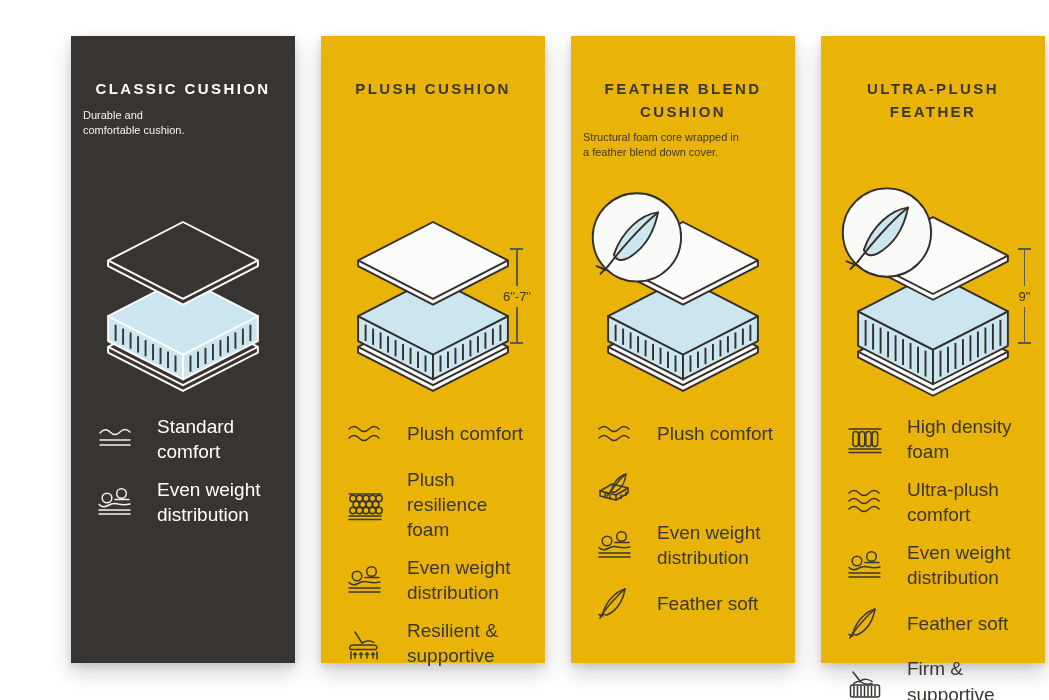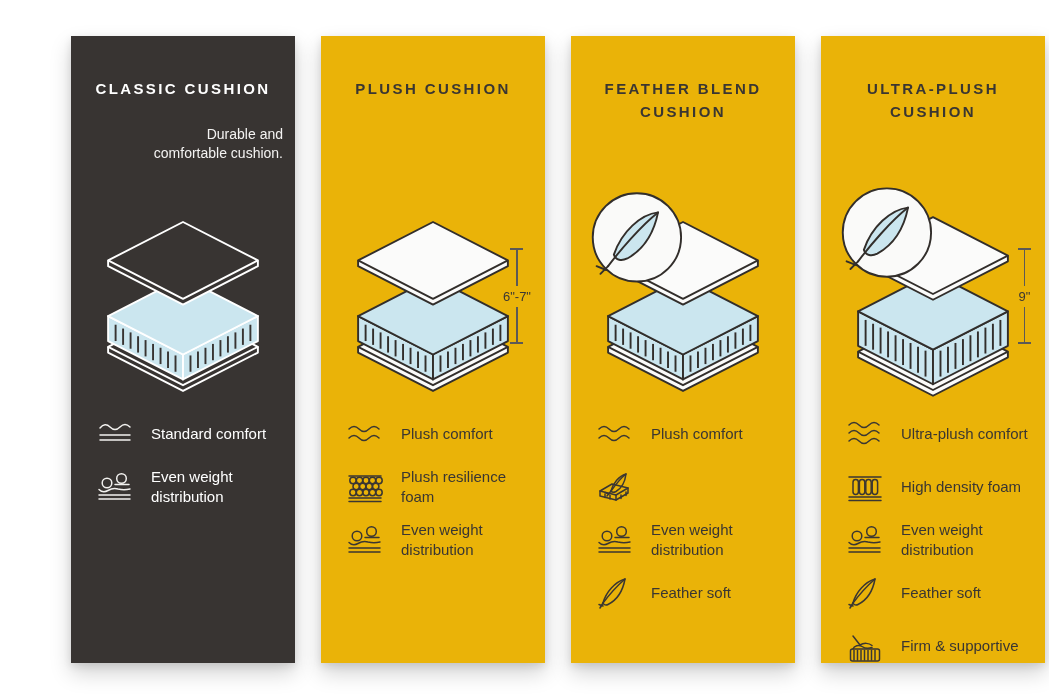--- a/index.html
+++ b/index.html
@@ -21,23 +21,23 @@
   }
   .card.dark{background:#383432;color:#ffffff;}
   .card.light{background:#eab308;color:#3a3632;}
   .title{
     margin:42px 10px 0;
     font-size:15px;font-weight:700;
     letter-spacing:2.4px;line-height:1.5;
     text-align:center;white-space:pre-line;
   }
   .desc{
-    margin:24px auto 0;max-width:200px;
-    font-size:14px;line-height:1.4;
-    text-align:right;white-space:pre-line;
+    margin:7px auto 0;max-width:200px;
+    font-size:11px;line-height:1.4;
+    text-align:left;white-space:pre-line;
   }
   .card.dark .desc{color:#f4f3f2;}
   .illo{
     position:absolute;top:148px;left:0;width:100%;height:220px;
     display:flex;justify-content:center;
   }
   .illo svg{width:192px;height:auto;}
   .measure{
     position:absolute;right:14px;top:64px;height:96px;
     display:flex;flex-direction:column;align-items:center;
@@ -50,21 +50,21 @@
   .features{
     position:absolute;top:378px;left:24px;right:12px;
     margin:0;padding:0;list-style:none;
     display:flex;flex-direction:column;gap:13px;
   }
   .feature{display:flex;align-items:center;min-height:40px;}
   .ficon{flex:none;width:46px;display:flex;align-items:center;}
   .ficon svg{width:40px;height:40px;stroke:currentColor;fill:none;
     stroke-width:1.5;stroke-linecap:round;stroke-linejoin:round;}
   .card.dark .ficon svg{stroke:#f2f1ef;}
-  .flabel{font-size:15px;line-height:1.32;margin-left:10px;width:134px;}
+  .flabel{font-size:19px;line-height:1.32;margin-left:16px;width:134px;}
 </style>
 </head>
 <body>
 
 <main>
   <div class="cards" id="cards">
       <section class="card dark">
         <h2 class="title">CLASSIC CUSHION</h2>
         <p class="desc">Durable and
 comfortable cushion.</p>
@@ -209,25 +209,47 @@
                 <circle cx="12" cy="16" r="4.8"></circle>
                 <circle cx="26.5" cy="11.5" r="4.8"></circle>
                 <path d="M20,17.5 H34"></path>
                 <path d="M4,22.5 Q8,26.5 13,23.5 Q18,20.5 23,22 Q29,23.5 35,22"></path>
                 <path d="M4,28 H35"></path>
                 <path d="M4,32 H35"></path>
               </svg>
             </span>
             <span class="flabel">Even weight distribution</span>
           </li>
+          <li class="feature">
+            <span class="ficon">
+              <svg viewBox="0 0 40 40">
+                <path d="M10,9 L17,20"></path>
+                <path d="M17,20 C21,17.5 26,17.5 29,19.5"></path>
+                <path d="M5.5,26.5 C4,25.5 4.5,22 8,22 H28 C32,22 33,25 31,26.5 Z"></path>
+                <path d="M6,29 V36"></path>
+                <path d="M32,29 V36"></path>
+                <path d="M10,35 V30"></path>
+                <path d="M8.5,31.5 L10,30 L11.5,31.5"></path>
+                <path d="M16,35 V30"></path>
+                <path d="M14.5,31.5 L16,30 L17.5,31.5"></path>
+                <path d="M22,35 V30"></path>
+                <path d="M20.5,31.5 L22,30 L23.5,31.5"></path>
+                <path d="M28,35 V30"></path>
+                <path d="M26.5,31.5 L28,30 L29.5,31.5"></path>
+              </svg>
+            </span>
+            <span class="flabel">Resilient &amp; supportive</span>
+          </li>
         </ul>
       </section>
       <section class="card light">
         <h2 class="title">FEATHER BLEND
 CUSHION</h2>
+        <p class="desc">Structural foam core wrapped in
+a feather blend down cover.</p>
         <div class="illo">
           <svg viewBox="0 -26 200 214">
             <path d="M22,136 L22,142 L100,182 L178,142 L178,136" fill="#fbfbfa" stroke="#322e2b" stroke-width="2" stroke-linejoin="round"></path>
             <path d="M22,136 L100,96 L178,136 L100,176 Z" fill="#fbfbfa" stroke="#322e2b" stroke-width="2" stroke-linejoin="round"></path>
             <g fill="#cbe6ef" stroke="#322e2b" stroke-width="2" stroke-linejoin="round">
               <path d="M22,104 L100,144 L100,170 L22,130 Z"></path>
               <path d="M100,144 L178,104 L178,130 L100,170 Z"></path>
               <path d="M22,104 L100,64 L178,104 L100,144 Z"></path>
             </g>
             <g stroke="#322e2b" stroke-width="2" stroke-linecap="butt">
@@ -309,21 +331,21 @@
                 <path d="M8,30 L5,35"></path>
                 <path d="M4,31.5 L8,33"></path>
               </svg>
             </span>
             <span class="flabel">Feather soft</span>
           </li>
         </ul>
       </section>
       <section class="card light">
         <h2 class="title">ULTRA-PLUSH
-CUSHION</h2>
+FEATHER</h2>
         <div class="illo">
           <svg viewBox="0 -26 200 224">
             <path d="M22,146 L22,152 L100,192 L178,152 L178,146" fill="#fbfbfa" stroke="#322e2b" stroke-width="2" stroke-linejoin="round"></path>
             <path d="M22,146 L100,106 L178,146 L100,186 Z" fill="#fbfbfa" stroke="#322e2b" stroke-width="2" stroke-linejoin="round"></path>
             <g fill="#cbe6ef" stroke="#322e2b" stroke-width="2" stroke-linejoin="round">
               <path d="M22,104 L100,144 L100,180 L22,140 Z"></path>
               <path d="M100,144 L178,104 L178,140 L100,180 Z"></path>
               <path d="M22,104 L100,64 L178,104 L100,144 Z"></path>
             </g>
             <g stroke="#322e2b" stroke-width="2" stroke-linecap="butt">
@@ -361,40 +383,40 @@
             <span class="seg"></span>
             <span class="mlabel">9"</span>
             <span class="seg"></span>
             <span class="cap"></span>
           </div>
         </div>
         <ul class="features">
           <li class="feature">
             <span class="ficon">
               <svg viewBox="0 0 40 40">
-                <path d="M4,11 Q9,6 14,11 Q19,16 24,11 Q29,6 34,11"></path>
-                <path d="M4,19 Q9,14 14,19 Q19,24 24,19 Q29,14 34,19"></path>
-                <path d="M4,27 Q9,22 14,27 Q19,32 24,27 Q29,22 34,27"></path>
-              </svg>
-            </span>
-            <span class="flabel">Ultra-plush comfort</span>
-          </li>
-          <li class="feature">
-            <span class="ficon">
-              <svg viewBox="0 0 40 40">
                 <path d="M4,10 H36"></path>
                 <rect x="8" y="12.5" width="5.4" height="15" rx="2.7"></rect>
                 <rect x="14.4" y="12.5" width="5.4" height="15" rx="2.7"></rect>
                 <rect x="20.8" y="12.5" width="5.4" height="15" rx="2.7"></rect>
                 <rect x="27.2" y="12.5" width="5.4" height="15" rx="2.7"></rect>
                 <path d="M4,30 H36"></path>
                 <path d="M4,33.5 H36"></path>
               </svg>
             </span>
             <span class="flabel">High density foam</span>
+          </li>
+          <li class="feature">
+            <span class="ficon">
+              <svg viewBox="0 0 40 40">
+                <path d="M4,11 Q9,6 14,11 Q19,16 24,11 Q29,6 34,11"></path>
+                <path d="M4,19 Q9,14 14,19 Q19,24 24,19 Q29,14 34,19"></path>
+                <path d="M4,27 Q9,22 14,27 Q19,32 24,27 Q29,22 34,27"></path>
+              </svg>
+            </span>
+            <span class="flabel">Ultra-plush comfort</span>
           </li>
           <li class="feature">
             <span class="ficon">
               <svg viewBox="0 0 40 40">
                 <circle cx="12" cy="16" r="4.8"></circle>
                 <circle cx="26.5" cy="11.5" r="4.8"></circle>
                 <path d="M20,17.5 H34"></path>
                 <path d="M4,22.5 Q8,26.5 13,23.5 Q18,20.5 23,22 Q29,23.5 35,22"></path>
                 <path d="M4,28 H35"></path>
                 <path d="M4,32 H35"></path>

